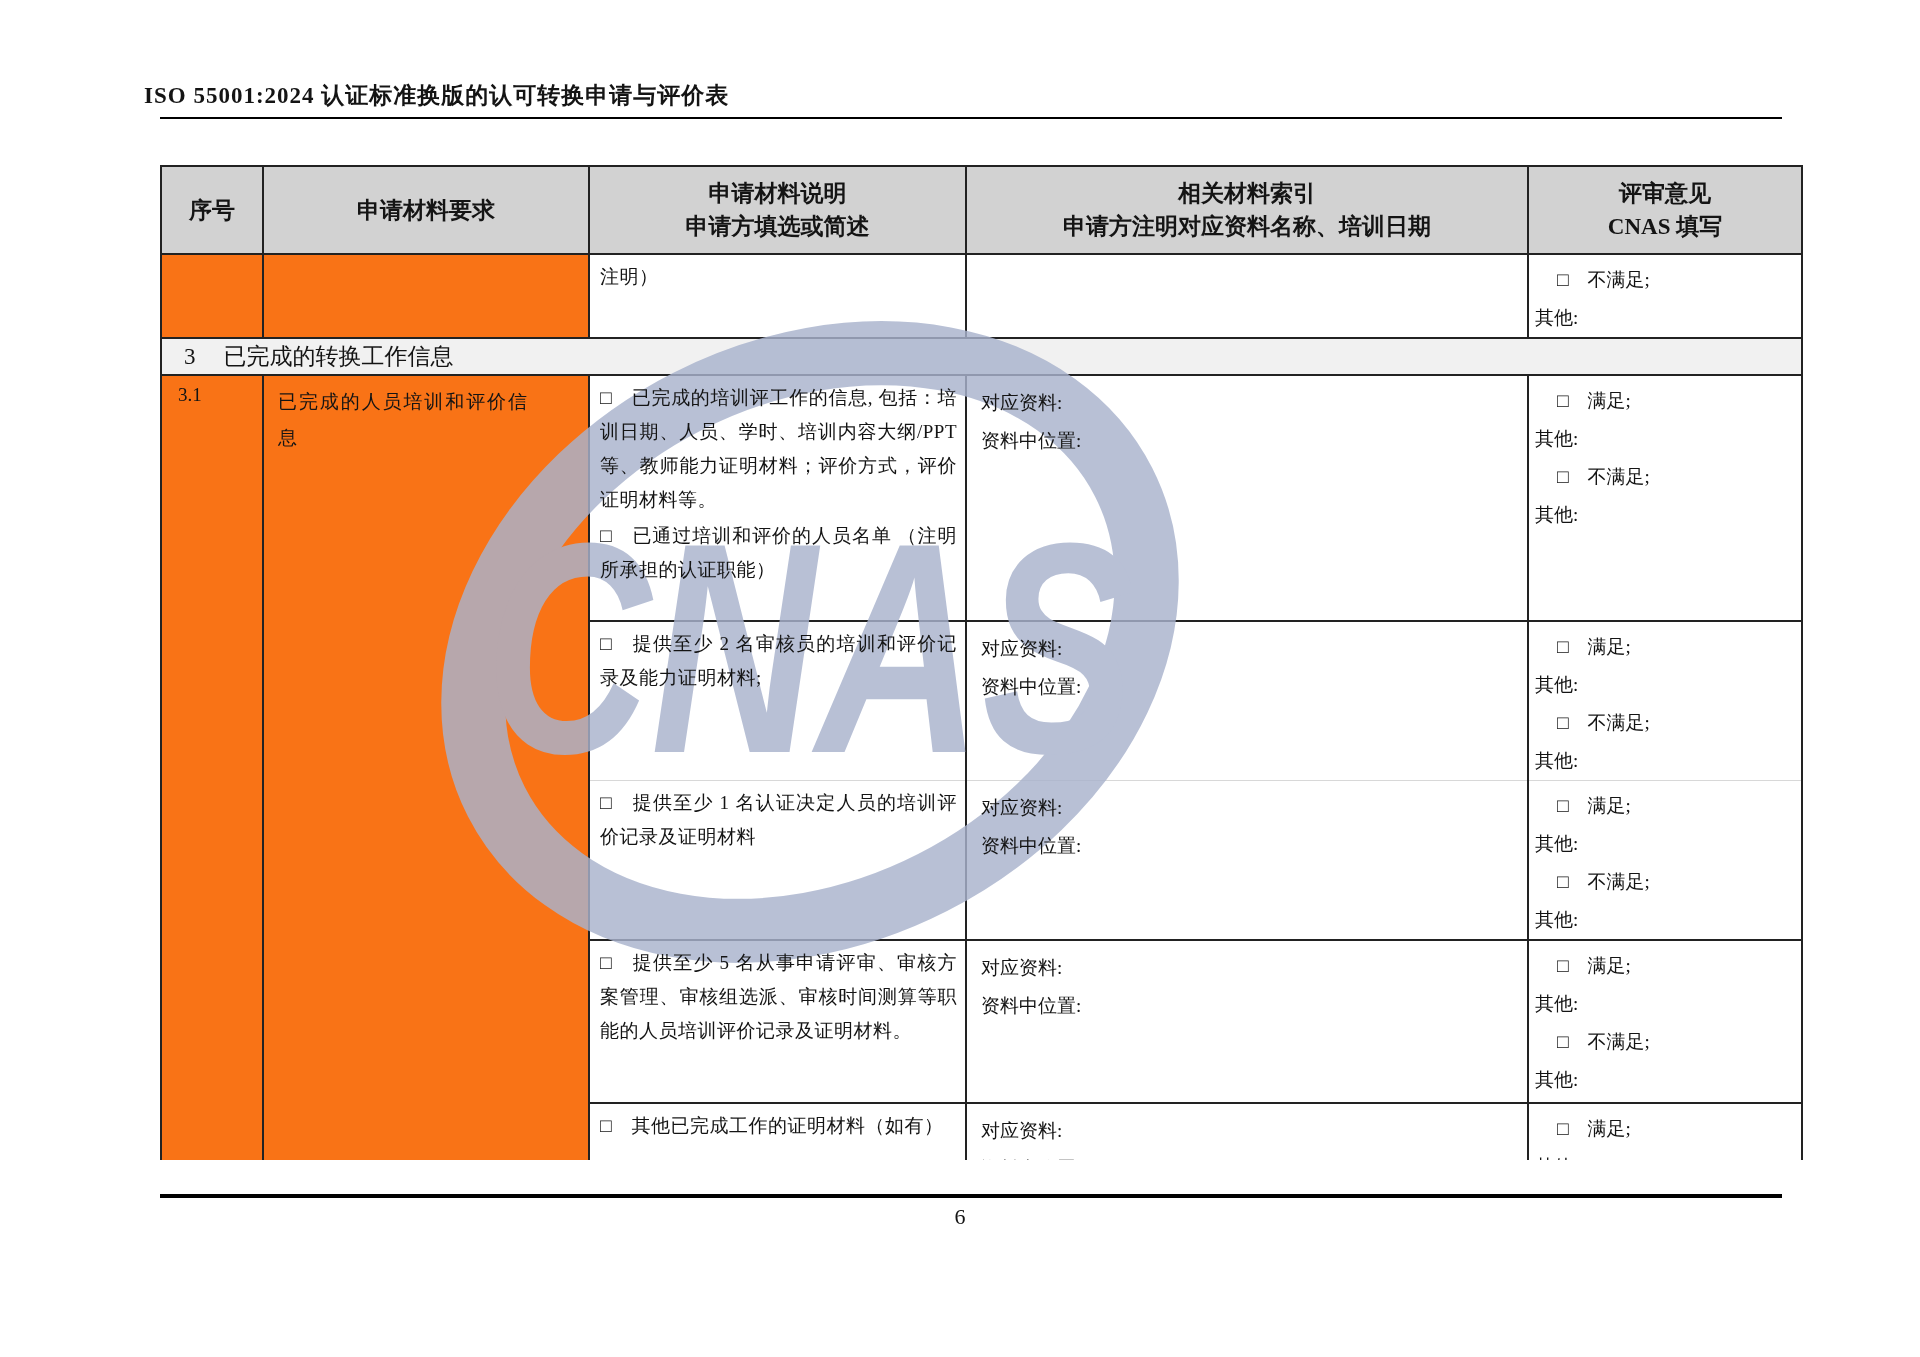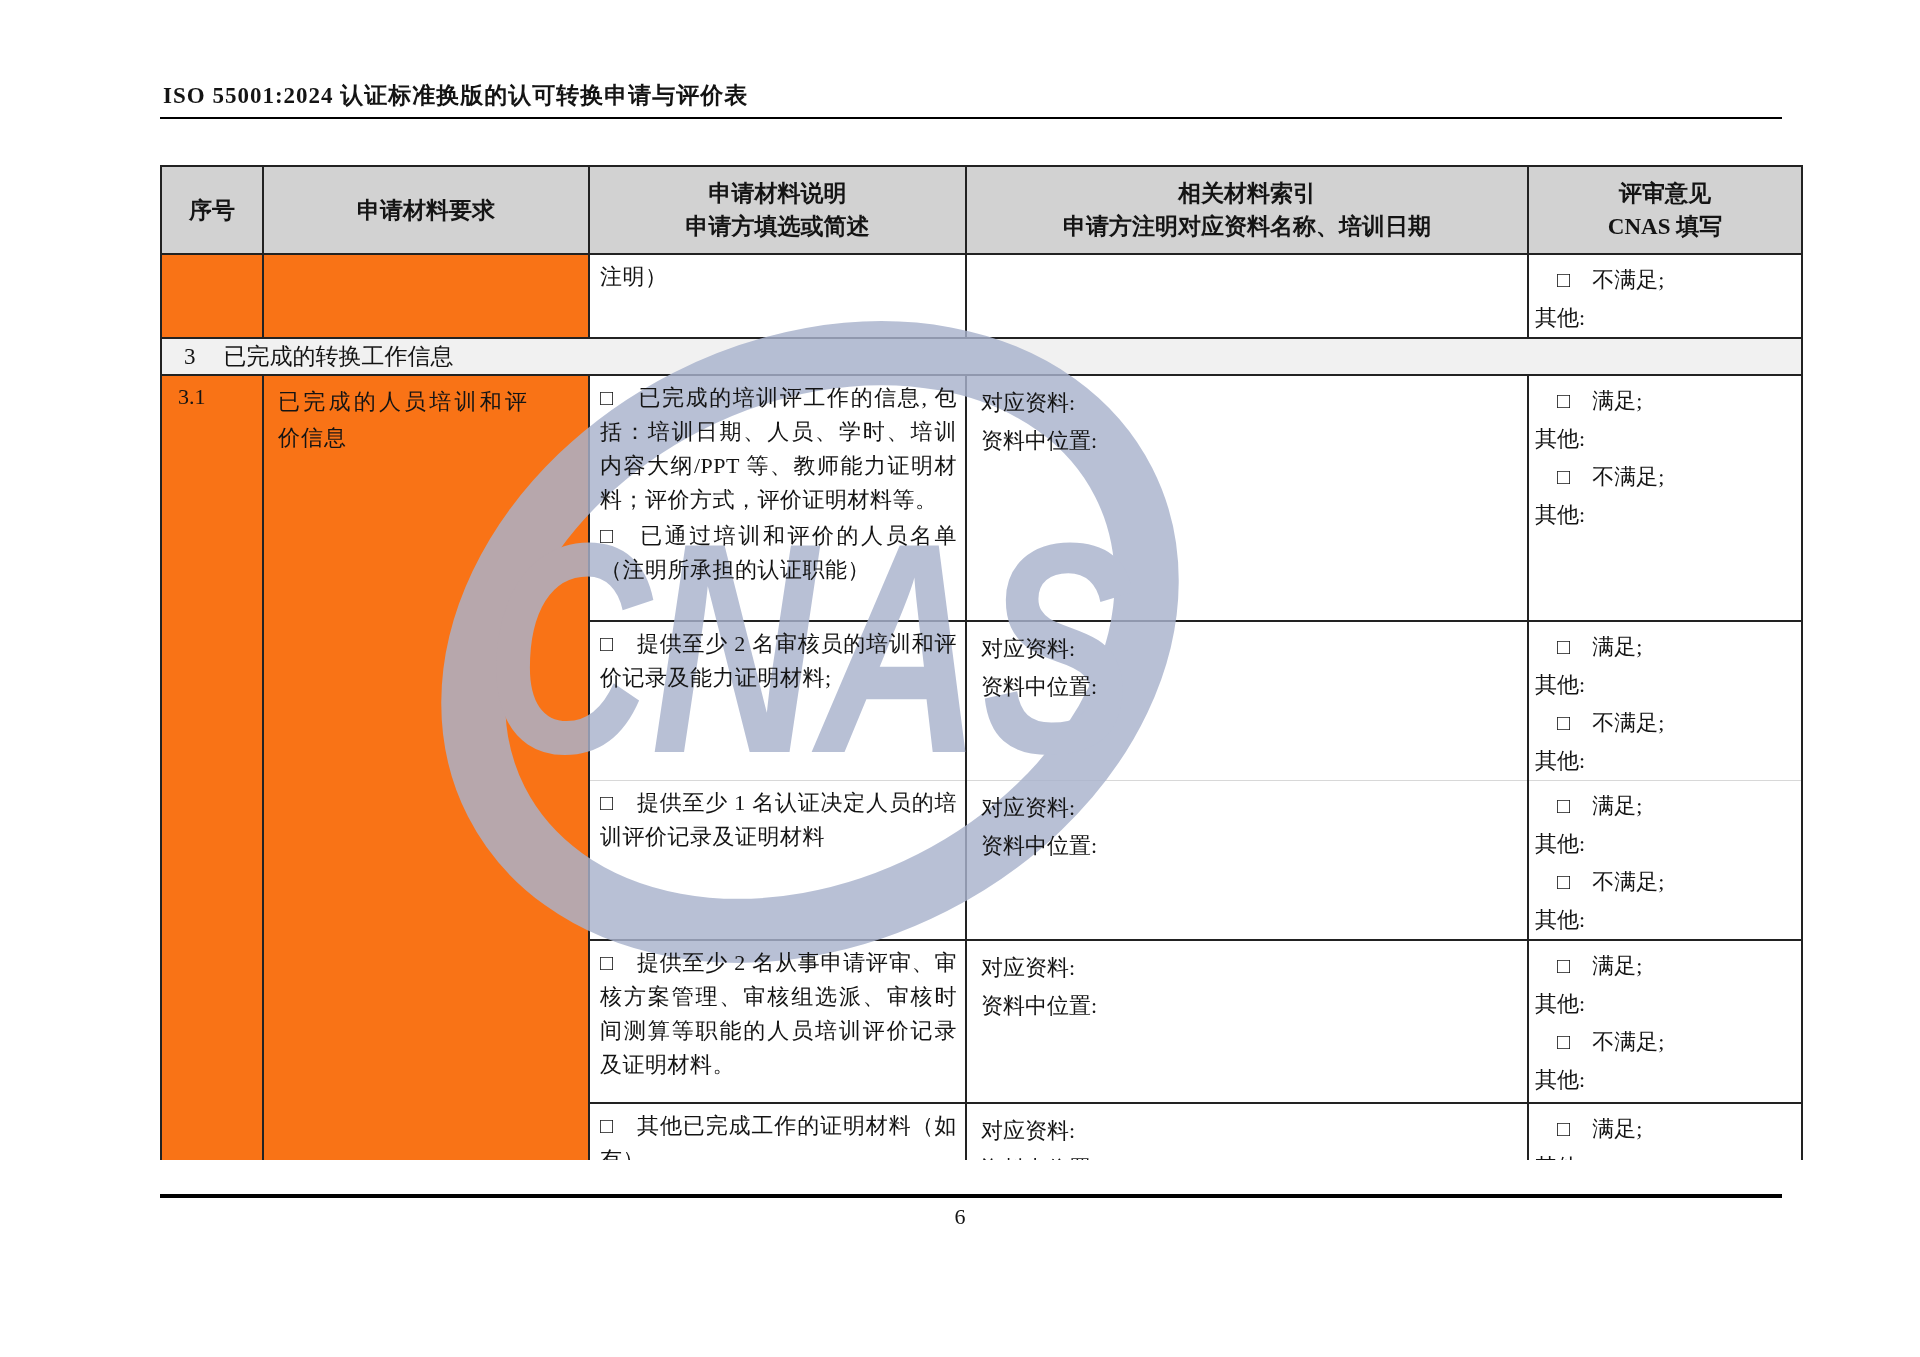--- a/index.html
+++ b/index.html
@@ -1,25 +1,25 @@
 <!DOCTYPE html>
 <html><head>
 <meta charset="utf-8">
 <style>
   html,body{margin:0;padding:0;background:#fff;}
   body{width:1920px;height:1357px;position:relative;overflow:hidden;
        font-family:"Liberation Serif","DejaVu Serif",serif;color:#141414;}
 
-  .page-title{position:absolute;left:163px;top:80px;font-size:23px;font-weight:bold;
+  .page-title{position:absolute;left:144px;top:80px;font-size:23px;font-weight:bold;
               letter-spacing:1px;white-space:nowrap;z-index:2;}
   .title-rule{position:absolute;left:160px;top:117px;width:1622px;height:2px;background:#000;}
 
   .table-clip{position:absolute;left:160px;top:165px;width:1645px;height:995px;overflow:hidden;}
   table{border-collapse:collapse;table-layout:fixed;width:1641px;}
-  td,th{border:2px solid #222;vertical-align:top;padding:0;font-size:22px;font-weight:normal;}
+  td,th{border:2px solid #222;vertical-align:top;padding:0;font-size:19px;font-weight:normal;}
 
   tr.hdr th{background:#d2d2d2;text-align:center;vertical-align:middle;
             font-weight:bold;font-size:23px;line-height:33px;padding:4px 2px;}
   .shade{background:#f97316;}
   .section-cell{background:#f1f1f1;vertical-align:middle;padding-left:22px;font-size:23px;}
   .sec-num{margin-right:28px;}
 
   .c1t{padding:8px 0 0 16px;}
   .c2t{padding:8px 60px 0 14px;line-height:36px;letter-spacing:1px;text-align:justify;margin-top:11px;}
   .c3{padding:5px 8px 0 10px;line-height:34px;text-align:justify;letter-spacing:0.5px;}
@@ -154,21 +154,21 @@
     <td class="c5 nb-t">
       <div class="t cb">□　满足;</div>
       <div class="t">其他:</div>
       <div class="t cb">□　不满足;</div>
       <div class="t">其他:</div>
     </td>
   </tr>
 
   <tr style="height:163px">
     <td class="c3">
-      <div class="t item">□　提供至少 2 名从事申请评审、审核方案管理、审核组选派、审核时间测算等职能的人员培训评价记录及证明材料。</div>
+      <div class="t item">□　提供至少 5 名从事申请评审、审核方案管理、审核组选派、审核时间测算等职能的人员培训评价记录及证明材料。</div>
     </td>
     <td class="c4">
       <div class="t">对应资料:</div>
       <div class="t">资料中位置:</div>
     </td>
     <td class="c5">
       <div class="t cb">□　满足;</div>
       <div class="t">其他:</div>
       <div class="t cb">□　不满足;</div>
       <div class="t">其他:</div>

